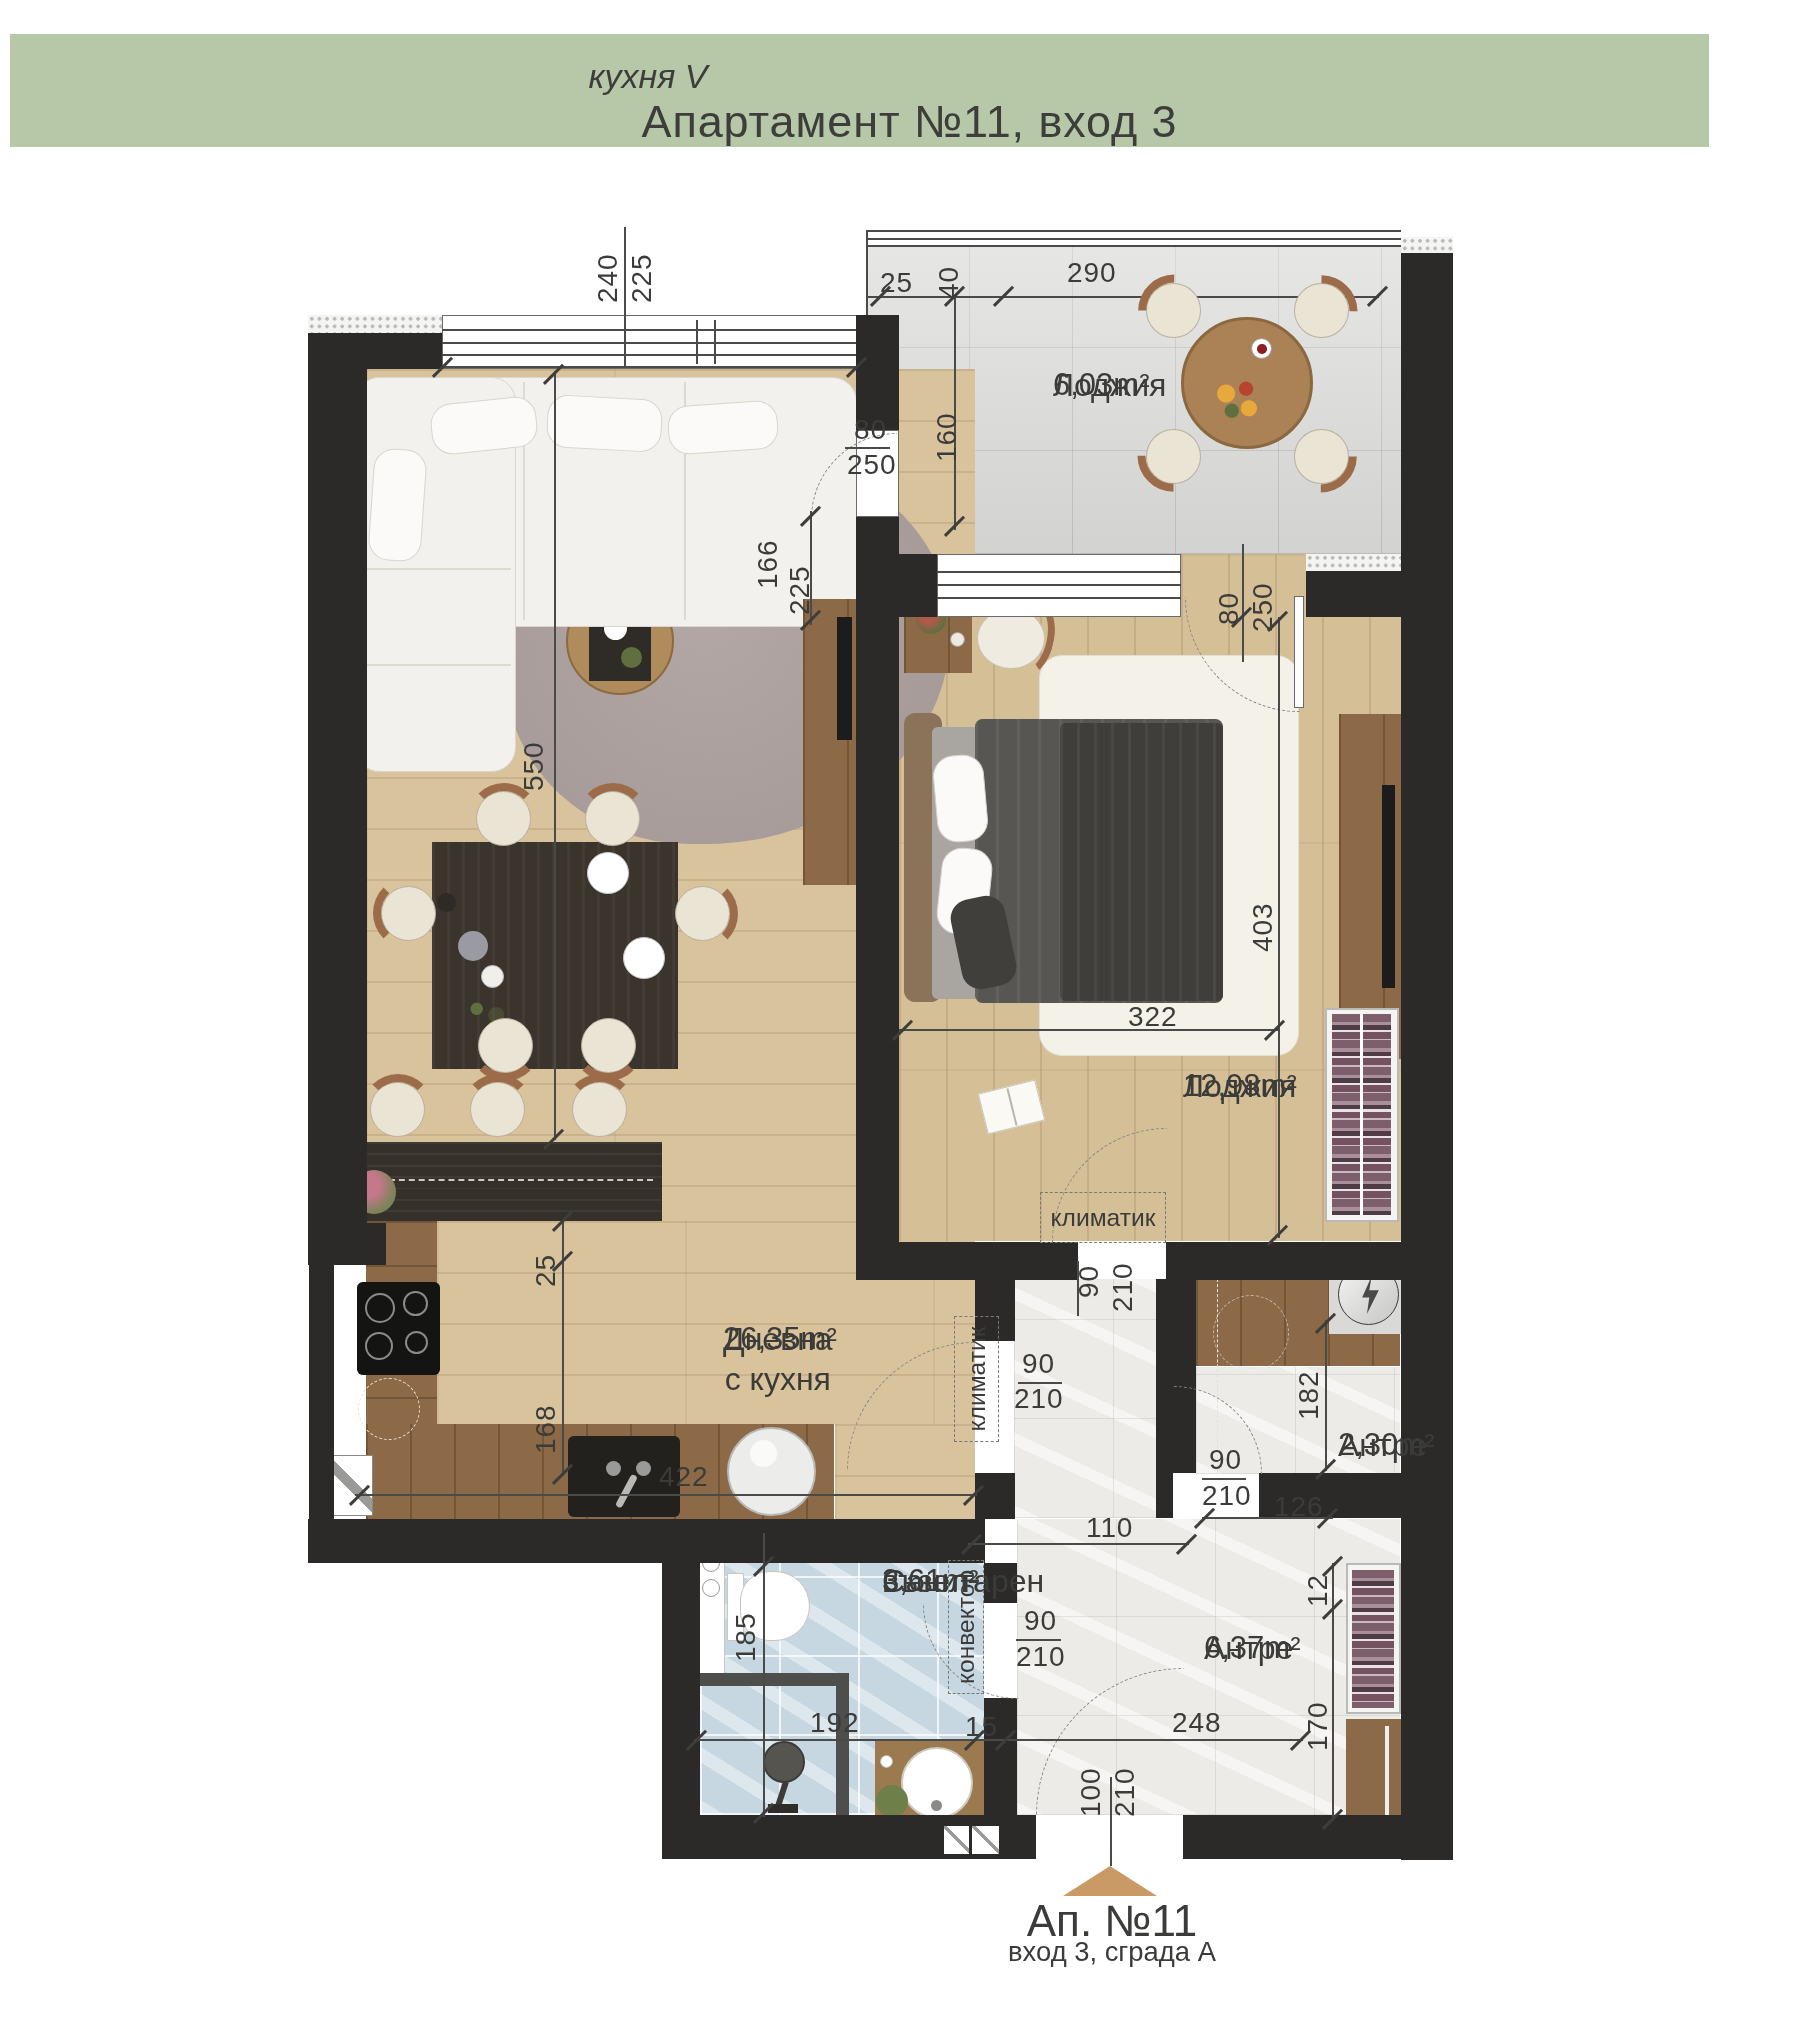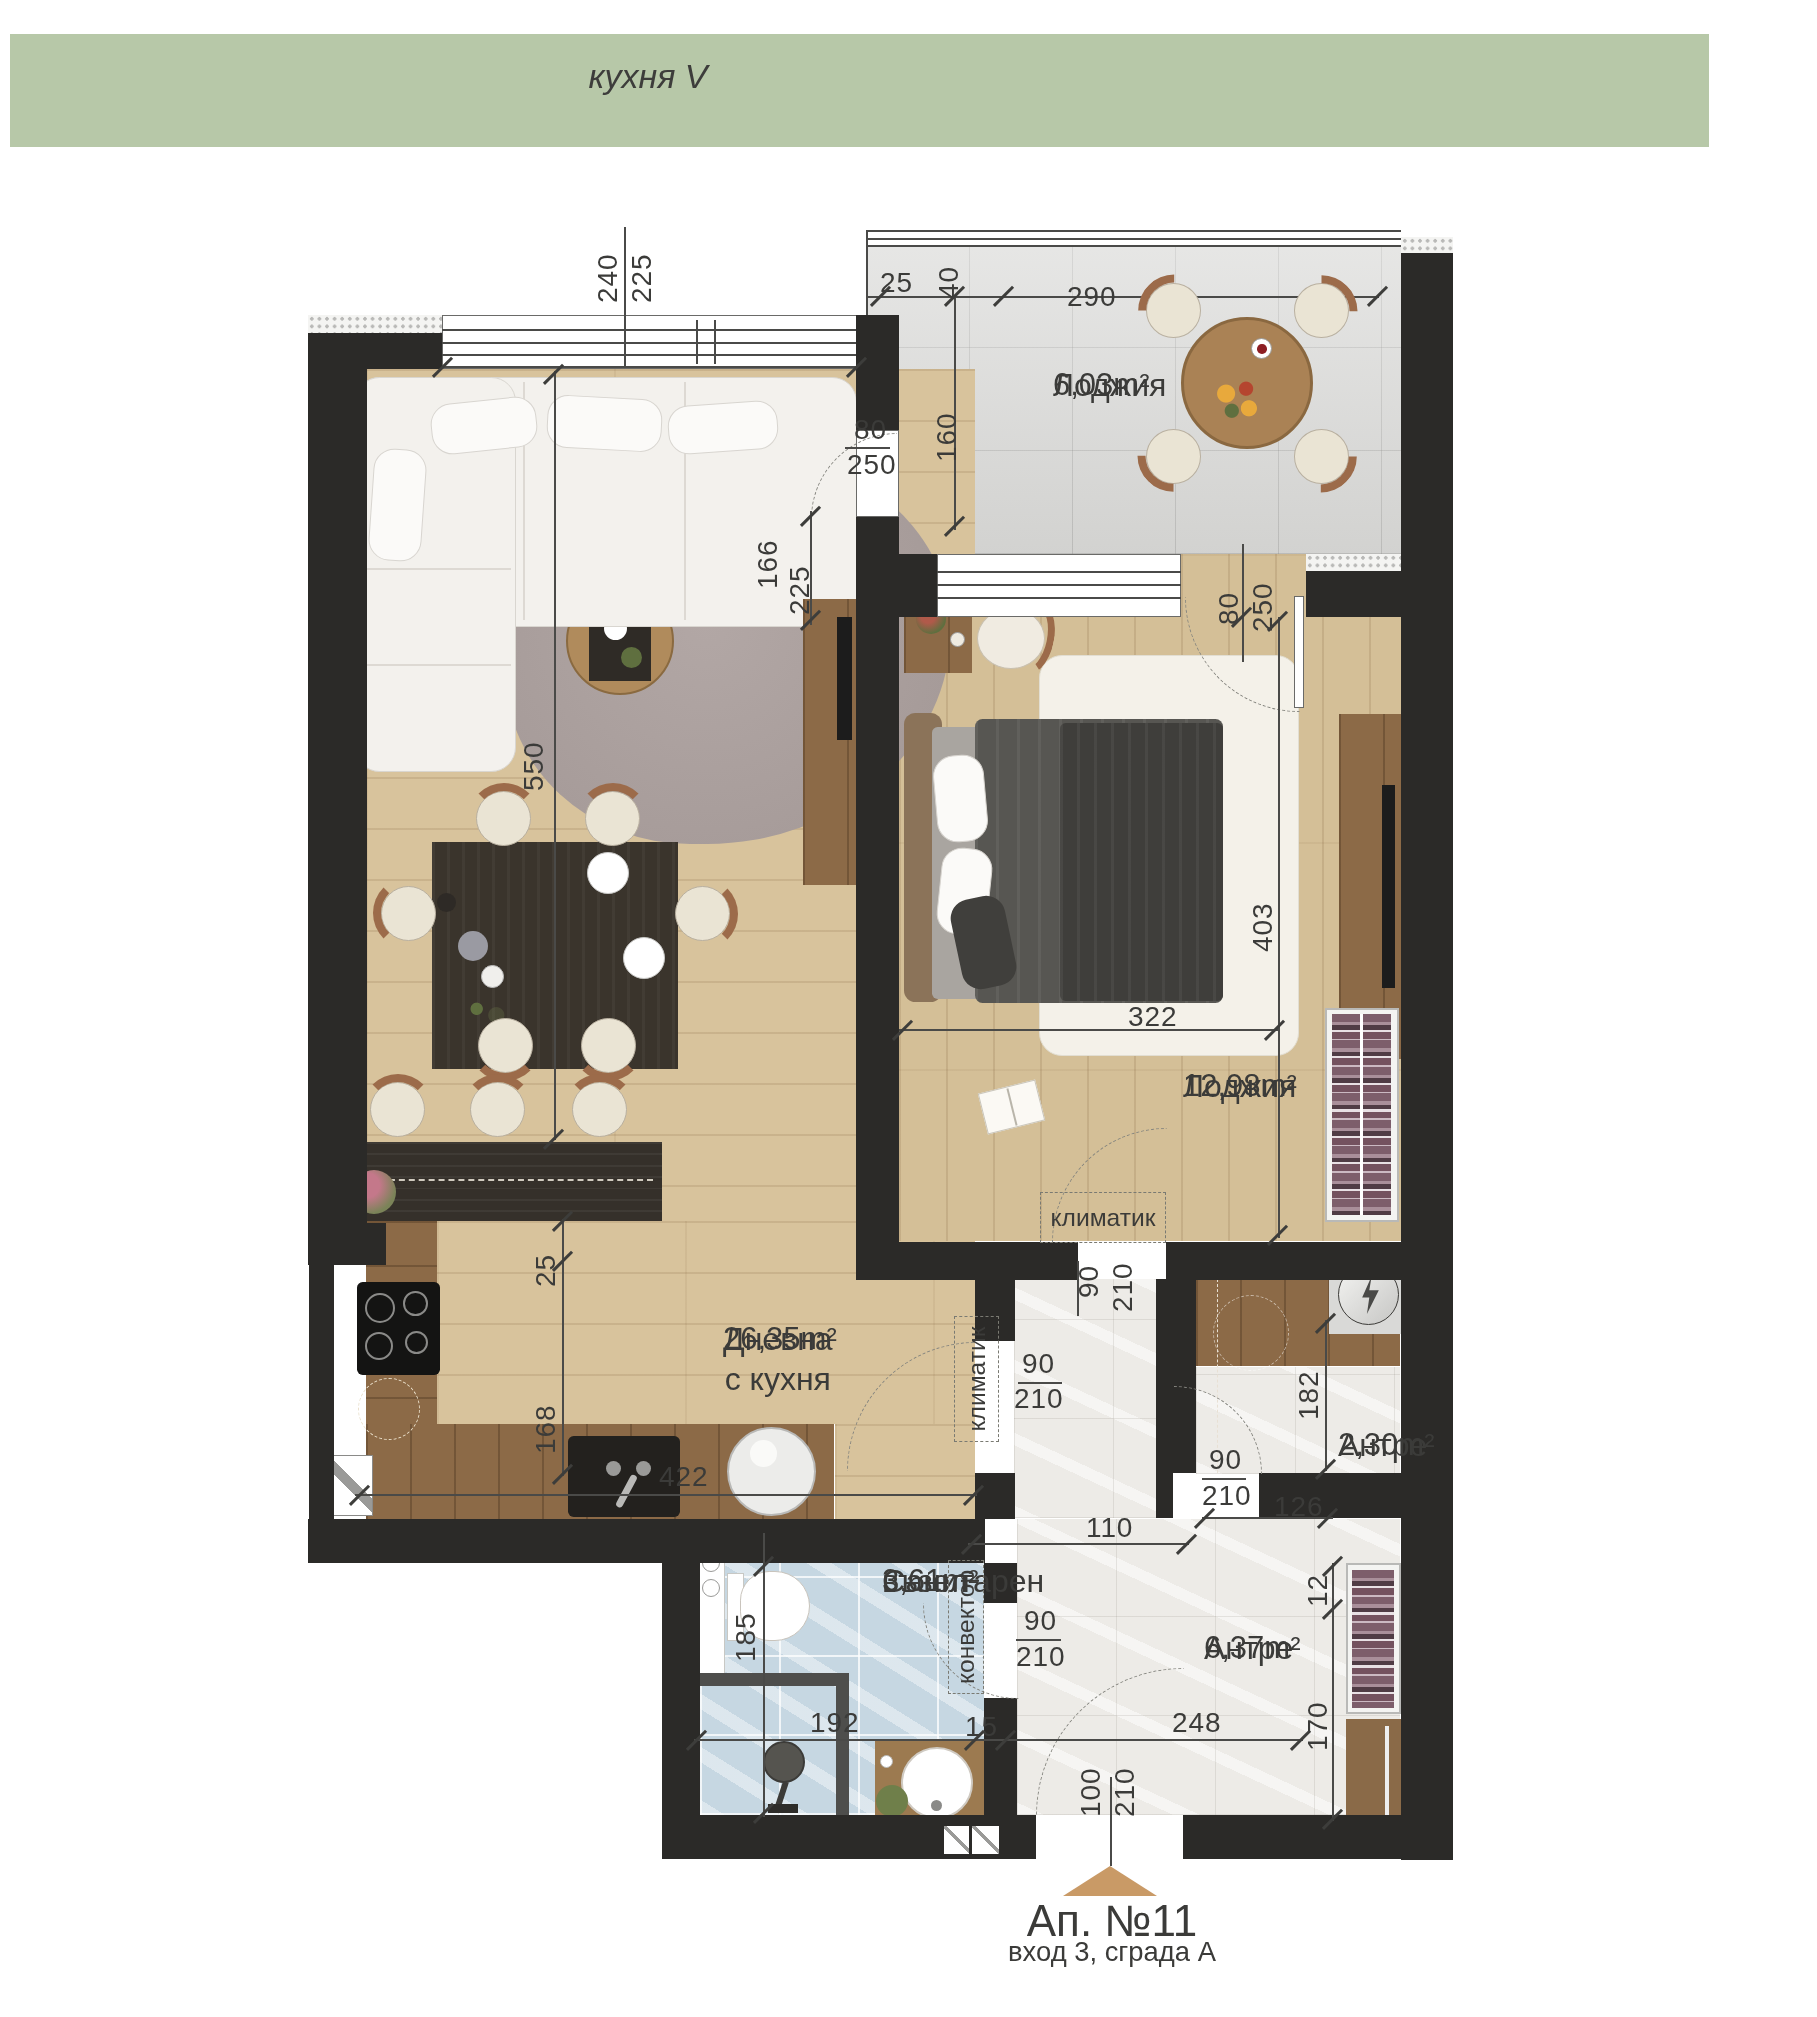--- a/index.html
+++ b/index.html
@@ -52,20 +52,21 @@
   .clothes{background:repeating-linear-gradient(180deg,#7d5e6b 0 7.6px,#a98f9a 7.6px 11.4px,#503c45 11.4px 16px,#e8e0e4 16px 18px,#74525f 18px 24.6px,#cbb9c2 24.6px 26.5px);}
   .circ{border-radius:50%;box-sizing:border-box;}
 </style>
 </head>
 <body>
 
 <div class="page">
 
   <div class="hdr">
     <div class="hdr-floor">кухня V</div>
+    <div class="hdr-title">Апартамент №11, вход 3</div>
   </div>
 
   <div class="plan">
 
     <div class="tile-loggia" style="left:866px;top:245px;width:535px;height:309px;"></div>
     <div class="wood-h" style="left:366px;top:369px;width:609px;height:856px;"></div>
     <div class="wood-dark-h" style="left:366px;top:1221px;width:71px;height:298px;"></div>
     <div class="wood-h" style="left:437px;top:1221px;width:538px;height:203px;"></div>
     <div class="wood-dark" style="left:366px;top:1424px;width:468px;height:95px;"></div>
     <div class="wood-h" style="left:835px;top:1424px;width:140px;height:95px;"></div>
@@ -288,21 +289,21 @@
         <div class="room-area">3,61m²</div>
       </div>
       <div class="room-label" style="left: 1204px; top: 1628px;">
         <div class="room-name">Антре</div>
         <div class="room-area">6,37m²</div>
       </div>
       <div class="dim rot" style="left: 594px; top: 303px; transform: rotate(-90deg);">240</div>
       <div class="dim rot" style="left: 628px; top: 303px; transform: rotate(-90deg);">225</div>
       <div class="dim" style="left: 880px; top: 269px;">25</div>
       <div class="dim rot" style="left: 935px; top: 299px; transform: rotate(-90deg);">40</div>
-      <div class="dim" style="left: 1067px; top: 283px; text-align: center;">290</div>
+      <div class="dim" style="left: 1067px; top: 259px; text-align: center;">290</div>
       <div class="dim rot" style="left: 933px; top: 462px; transform: rotate(-90deg);">160</div>
       <div class="dim rot" style="left: 754px; top: 589px; transform: rotate(-90deg);">166</div>
       <div class="dim rot" style="left: 786px; top: 615px; transform: rotate(-90deg);">225</div>
       <div class="dim" style="left: 854px; top: 416px;">80</div>
       <div class="dim" style="left: 847px; top: 451px;">250</div>
       <div class="dim rot" style="left: 1215px; top: 625px; transform: rotate(-90deg);">80</div>
       <div class="dim rot" style="left: 1249px; top: 632px; transform: rotate(-90deg);">250</div>
       <div class="dim rot" style="left: 520px; top: 791px; transform: rotate(-90deg);">550</div>
       <div class="dim rot" style="left: 1249px; top: 952px; transform: rotate(-90deg);">403</div>
       <div class="dim" style="left: 1128px; top: 1003px;">322</div>

